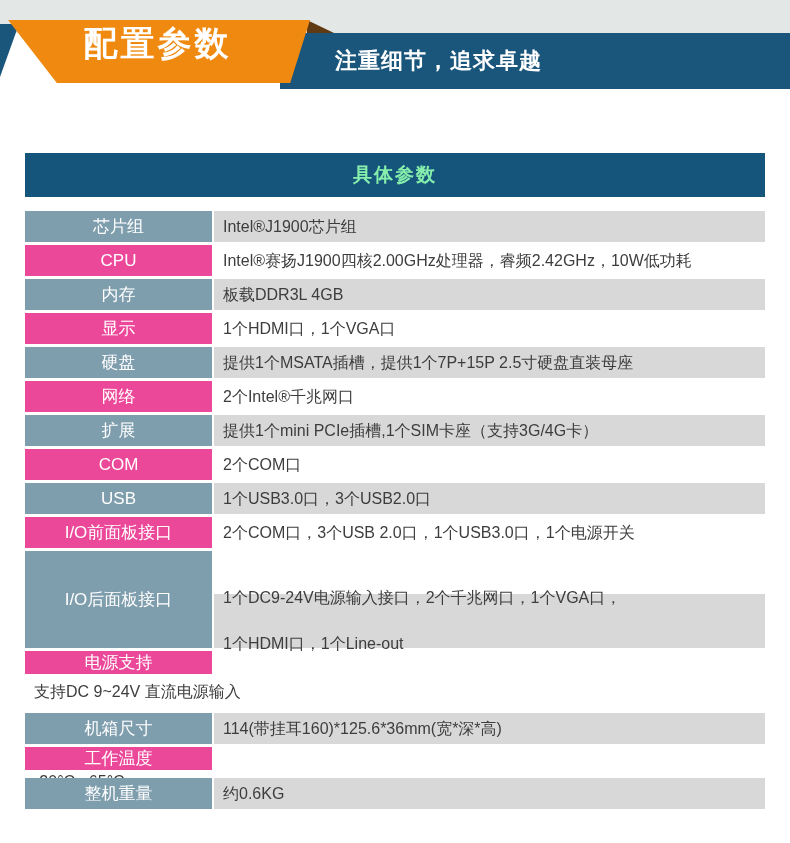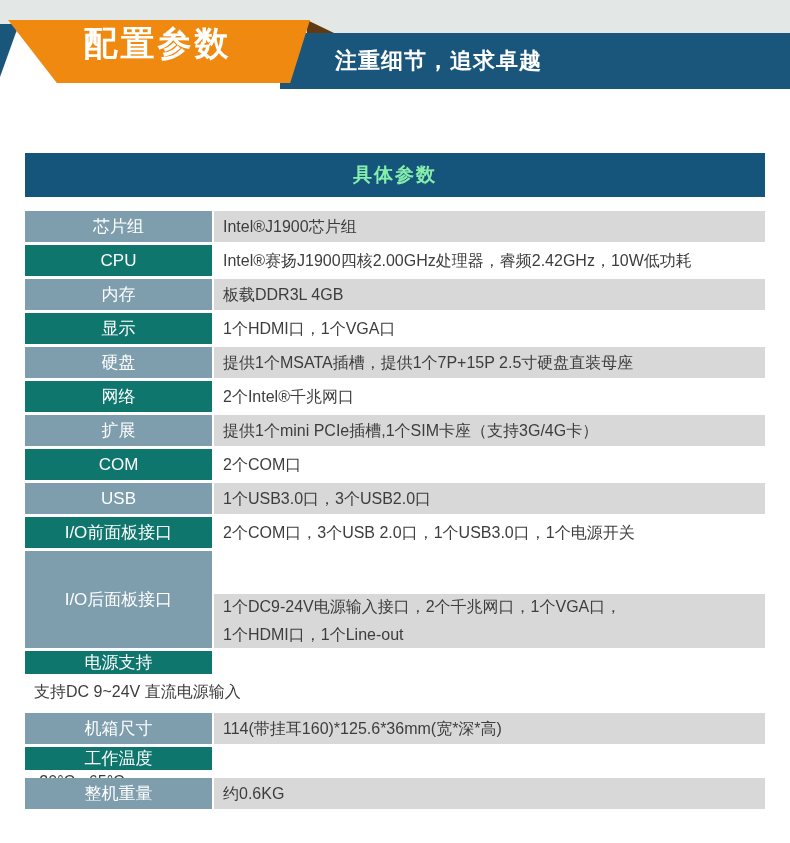--- a/index.html
+++ b/index.html
@@ -78,32 +78,32 @@
   .row.medium { height: 59px; flex-direction: column; }
   .row.short  { height: 28px; flex-direction: column; }
   .row:last-child { margin-bottom: 16px; border-radius: 14px; }
   .cell.label {
     flex: none; width: 187px;
     border-right: 2px solid #ffffff;
     color: #ffffff; font-size: 17px;
     display: flex; align-items: center; justify-content: center;
   }
   .row.light .label { background: #7e9dad; }
-  .row.dark  .label { background: #0f766e; }
+  .row.dark  .label { background: #ec4899; }
   .row.light .value { background: #d8d8d8; }
   .row.dark  .value { background: #ffffff; }
   .cell.value {
     flex: 1;
     display: flex; align-items: center;
     padding-left: 9px;
     font-size: 16px; color: #3d3d3d;
     white-space: pre-line;
     line-height: 1.5;
   }
-  .row.tall .value { line-height: 28px; margin-top: 43px; }
+  .row.tall .value { line-height: 46px; margin-top: 43px; }
 </style>
 </head>
 <body>
 
 <div class="page">
 
   <div class="hero">
     <div class="top-band"></div>
     <div class="navy-banner">
       <span class="slogan">注重细节，追求卓越</span>

